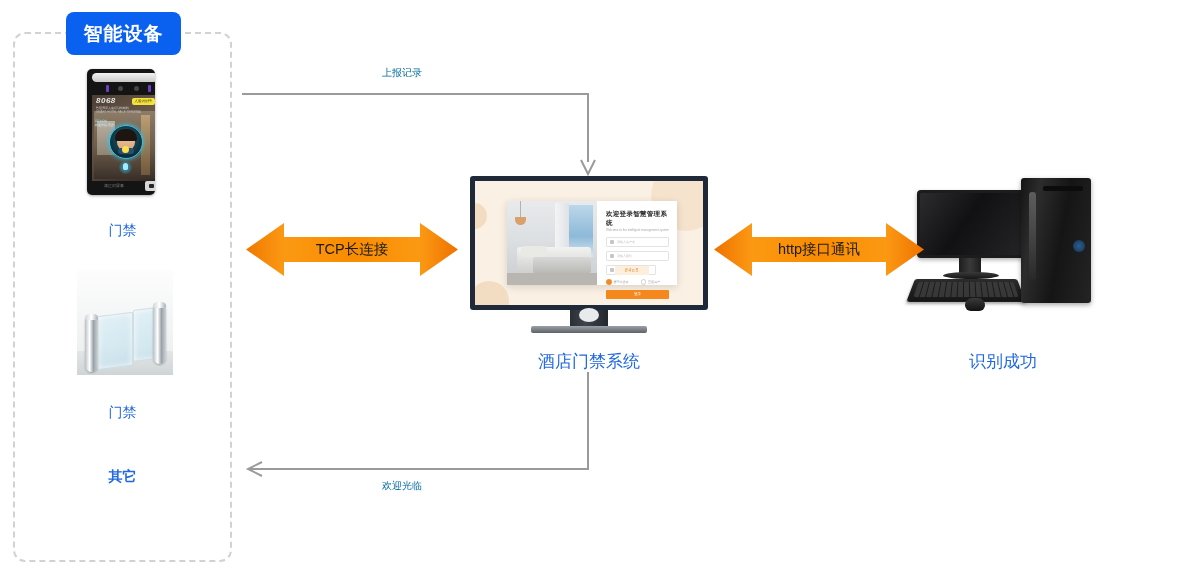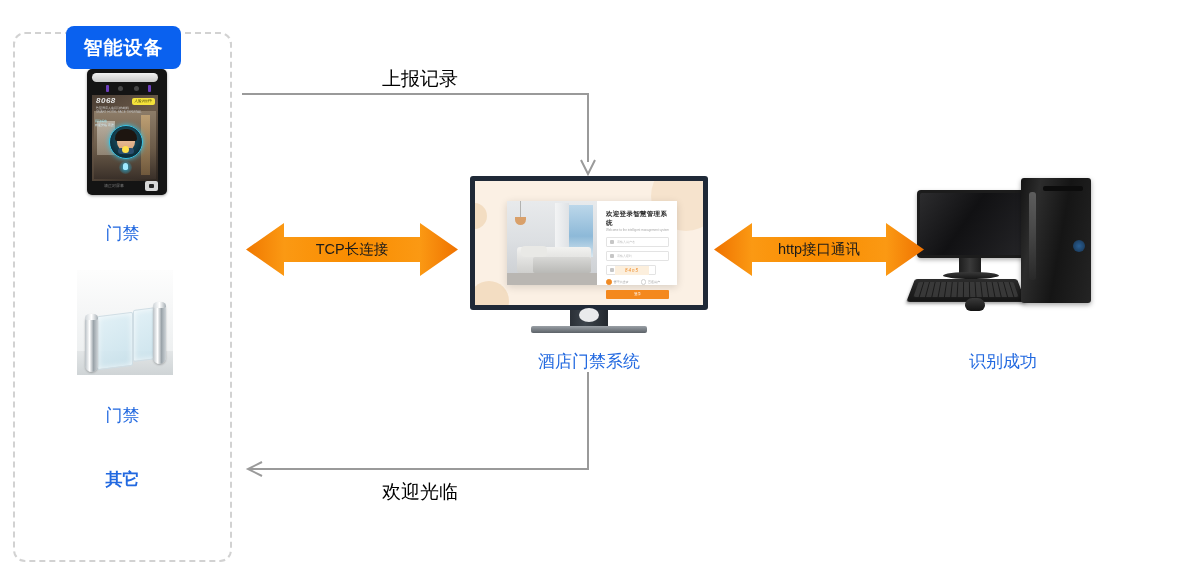--- a/index.html
+++ b/index.html
@@ -18,26 +18,25 @@
     border:2px dashed #d2d2d2;border-radius:12px;box-sizing:border-box;
     background:transparent;
   }
   #device-group-badge{
     position:absolute;left:66px;top:12px;width:115px;height:43px;
     background:#0a61ef;border-radius:8px;
     color:#ffffff;font-size:19px;font-weight:bold;
     display:flex;align-items:center;justify-content:center;
     letter-spacing:1px;
     z-index:5;
-    margin-top:14px;
   }
 
   
   #face-terminal{
-    position:absolute;left:87px;top:69px;width:80px;height:126px;
+    position:absolute;left:87px;top:69px;width:68px;height:126px;
     background:#141414;border-radius:5px;
     box-shadow:0 1px 3px rgba(0,0,0,.35);
     overflow:hidden;
   }
   .ft-topbar{
     position:absolute;left:5px;top:4px;width:66px;height:9px;
     background:linear-gradient(#f3f3f3,#c9c9c9);border-radius:5px;
   }
   .ft-sensors{position:absolute;left:5px;top:16px;width:66px;height:7px;}
   .ft-sensors i{position:absolute;top:0;width:3px;height:7px;border-radius:1px;display:block;}
@@ -150,21 +149,21 @@
     position:absolute;border:1px solid #cfdde4;border-radius:2px;
     background:linear-gradient(150deg,rgba(224,240,246,.92),rgba(198,225,236,.85));
     box-shadow:inset 0 0 6px rgba(255,255,255,.8);
   }
   .sg-wing.w1{left:20px;top:44px;width:34px;height:52px;transform:skewY(-7deg);}
   .sg-wing.w2{left:56px;top:38px;width:30px;height:50px;transform:skewY(-7deg);}
 
   
   .device-label{
     position:absolute;width:219px;left:13px;text-align:center;
-    color:#2269e0;font-size:17px;
+    color:#2269e0;font-size:14px;
   }
   #label-access-1{top:222px;}
   #label-access-2{top:404px;}
   #label-other{top:468px;font-weight:bold;}
 
   
   #hotel-monitor{position:absolute;left:470px;top:176px;width:238px;height:145px;}
   .mon-bezel{
     position:absolute;left:0;top:0;width:238px;height:134px;
     background:#1f2937;border-radius:3px;padding:4px;box-sizing:border-box;
@@ -331,21 +330,21 @@
     display:flex;align-items:center;justify-content:center;
     font-size:14.5px;color:#1b1b1b;font-weight:normal;pointer-events:none;
   }
   #arrow-tcp{left:246px;top:221px;width:212px;height:57px;}
   #arrow-http{left:714px;top:221px;width:210px;height:57px;}
 
   
   #conn-report{position:absolute;left:240px;top:62px;width:358px;height:115px;}
   #conn-control{position:absolute;left:238px;top:372px;width:360px;height:105px;}
   .conn-label{
-    position:absolute;font-size:19px;color:#000000;white-space:nowrap;
+    position:absolute;font-size:10px;color:#0369a1;white-space:nowrap;
   }
   #label-report{left:382px;top:66px;}
   #label-control{left:382px;top:479px;}
 </style>
 </head>
 <body>
 
 <div class="canvas">
 
   <div id="device-group-box"></div>

